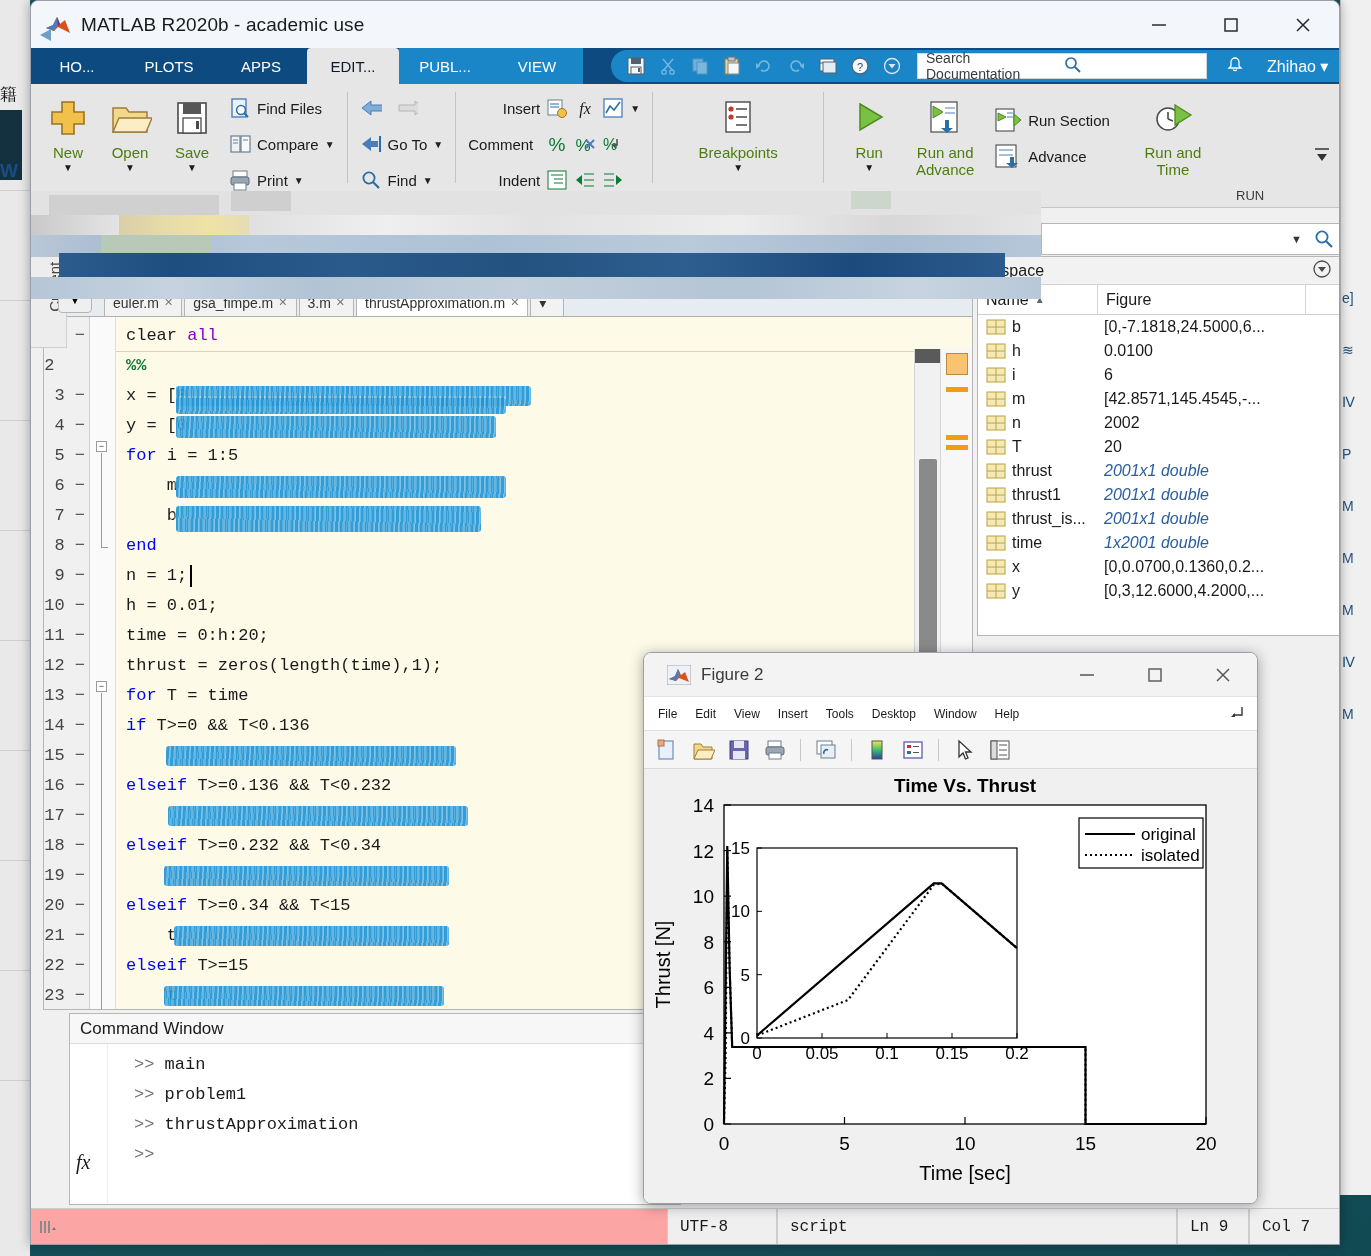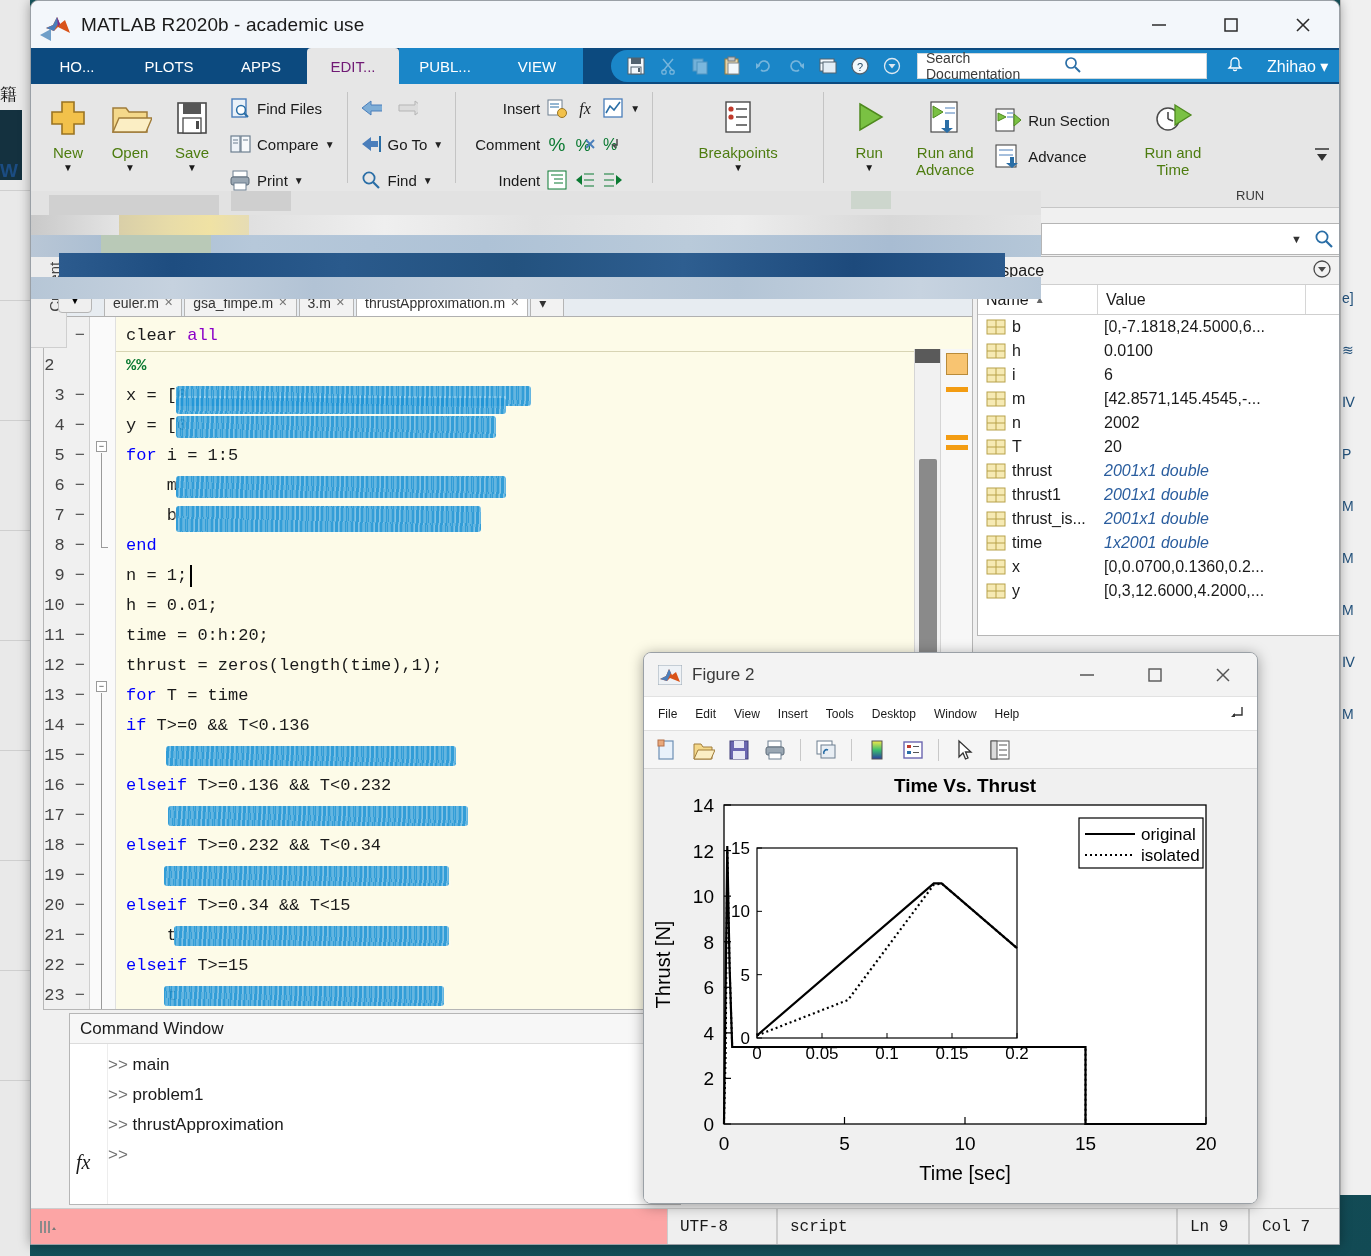--- a/index.html
+++ b/index.html
@@ -66,21 +66,21 @@
   
   #ribbon-tabs {
     height:36px; background:#0c4a7f;
     display:flex; align-items:stretch; position:relative;
   }
   .rtab {
     color:#ffffff; font-size:15px; display:flex; align-items:center; justify-content:center;
     padding:0 0; width:92px; background:#0c4a7f;
   }
   .rtab.light { background:#1a86c8; }
-  .rtab.active { background:#e6e6e6; color:#701a75; border-radius:4px 4px 0 0; }
+  .rtab.active { background:#e6e6e6; color:#0f172a; border-radius:4px 4px 0 0; }
   #quick-bar {
     position:absolute; left:580px; top:2px; height:32px; right:0;
     background:#1a86c8;
     display:flex; align-items:center;
     border-radius:16px 0 0 16px;
     padding-left:14px; gap:10px;
   }
   .qicon { width:22px; height:22px; opacity:.95; display:flex; align-items:center; justify-content:center; }
   .qicon.dim { opacity:.45; }
   #search-doc {
@@ -259,21 +259,21 @@
     position:absolute; left:38px; top:1012px; width:612px; height:192px;
     background:#fff; border:1px solid #b6b6b6;
   }
   #cmd-title {
     height:30px; background:#f7f7f7; border-bottom:1px solid #dcdcdc;
     display:flex; align-items:center; padding-left:10px; font-size:17px; color:#1a1a1a;
   }
   #cmd-body { position:absolute; left:0; top:30px; right:0; bottom:0; display:flex; }
   #cmd-fx { width:38px; position:relative; border-right:1px solid #ededed;}
   #cmd-fx .fx { position:absolute; left:6px; bottom:30px; font-size:20px; font-style:italic; color:#1a1a1a; font-family:"Liberation Serif", serif;}
-  #cmd-lines { flex:1; padding-top:6px; font-family:Liberation Sans, sans-serif; font-size:17px; }
+  #cmd-lines { flex:1; padding-top:6px; font-family:Liberation Mono, monospace; font-size:17px;margin-left:26px; }
   #cmd-lines div { height:30px; line-height:30px; color:#1a1a1a; }
   #cmd-lines .pr { color:#707070; }
 
   
   #status-bar {
     position:absolute; left:0; bottom:0; width:1310px; height:36px;
     background:#fca5a5; border-top:1px solid #cdcdcd; display:flex; align-items:stretch;
   }
   #status-bar .grip { width:34px; display:flex; align-items:center; justify-content:center; }
   #status-bar .sp { flex:1; }
@@ -290,20 +290,21 @@
 
   
   #figure-window {
     position:absolute; left:643px; top:652px; width:615px; height:552px;
     background:#f0f0f0; border:1px solid #9aa0a6; border-radius:8px;
     box-shadow:0 2px 14px rgba(0,0,0,.35); z-index:40; overflow:hidden;
   }
   #fig-title {
     height:44px; background:#f3f3f3; display:flex; align-items:center; position:relative;
     border-bottom:1px solid #e2e2e2;
+    padding-left:9px;
   }
   #fig-title .ficon { width:24px; height:20px; margin-left:14px; margin-right:10px; }
   #fig-title .ft { font-size:17px; color:#3a3a3a; }
   #fig-title .fbtns { position:absolute; right:0; top:0; height:44px; display:flex; }
   #fig-title .fbtn { width:68px; height:44px; display:flex; align-items:center; justify-content:center; color:#4a4a4a;}
   #fig-menu {
     height:34px; background:#fff; display:flex; align-items:center; gap:18px; padding-left:14px;
     border-bottom:1px solid #e0e0e0; position:relative;
   }
   #fig-menu span { font-size:12px; color:#1a1a1a; }
@@ -605,21 +606,21 @@
             </span>
             <span class="miniico">
               <svg width="22" height="22">
                   <rect x="2" y="2" width="18" height="18" fill="#fff" stroke="#4a7ebb" stroke-width="1.3"></rect>
                   <polyline points="4,16 8,9 12,13 18,5" fill="none" stroke="#2a6ea6" stroke-width="1.6"></polyline>
                 </svg>
             </span>
             <span class="caret-sm">▼</span>
           </div>
           <div class="smallrow">
-            <span class="lbl" style="width:72px;text-align:right">Comment</span>
+            <span class="lbl" style="width:72px;text-align:left">Comment</span>
             <span class="miniico">
               <svg width="22" height="22">
                   <text x="11" y="18" font-size="19" text-anchor="middle" fill="#0b7a32" font-family="Liberation Sans">%</text>
                 </svg>
             </span>
             <span class="miniico">
               <svg width="22" height="22">
                   <text x="9" y="18" font-size="17" text-anchor="middle" fill="#0b7a32" font-family="Liberation Sans">%</text>
                   <line x1="12" y1="7" x2="20" y2="15" stroke="#4a7ebb" stroke-width="2"></line>
                   <line x1="20" y1="7" x2="12" y2="15" stroke="#4a7ebb" stroke-width="2"></line>
@@ -903,21 +904,21 @@
               <path d="M6 8 L10 13 L14 8 Z" fill="#4a4a4a"></path>
             </svg>
         </span>
       </div>
       <div id="ws-header">
         <div class="c c1">
           <span>Name</span>
           <span style="font-size:10px;margin-left:6px;color:#666">▲</span>
         </div>
         <div class="c c2">
-          <span>Value</span>
+          <span>Figure</span>
         </div>
         <div class="c c3"></div>
       </div>
       <div id="ws-rows">
           <div class="ws-row">
             <span class="vicon"><svg width="20" height="16">
                 <rect x="1" y="1" width="18" height="14" fill="#f6eab4" stroke="#b8a24a"></rect>
                 <line x1="1" y1="8" x2="19" y2="8" stroke="#b8a24a"></line>
                 <line x1="10" y1="1" x2="10" y2="15" stroke="#b8a24a"></line>
               </svg></span>

